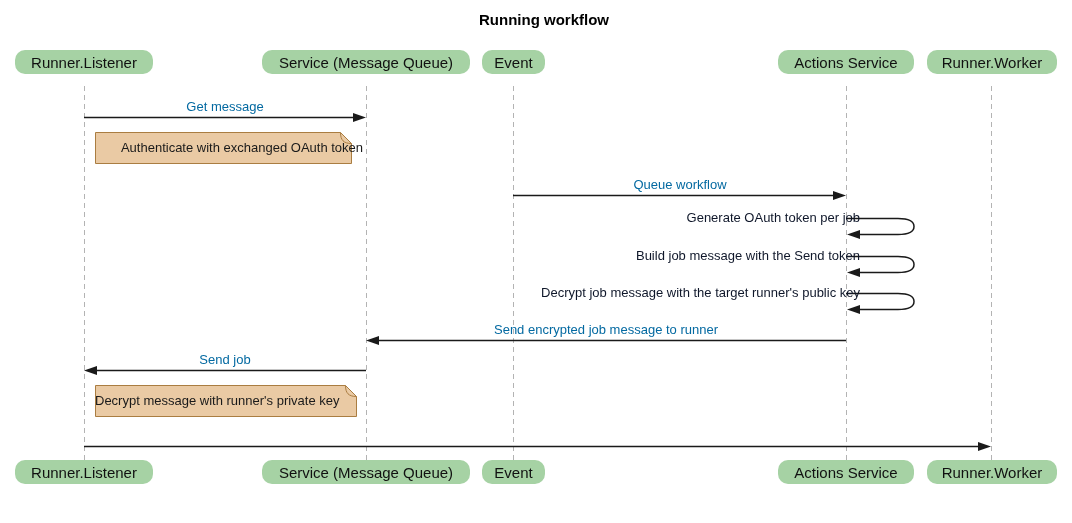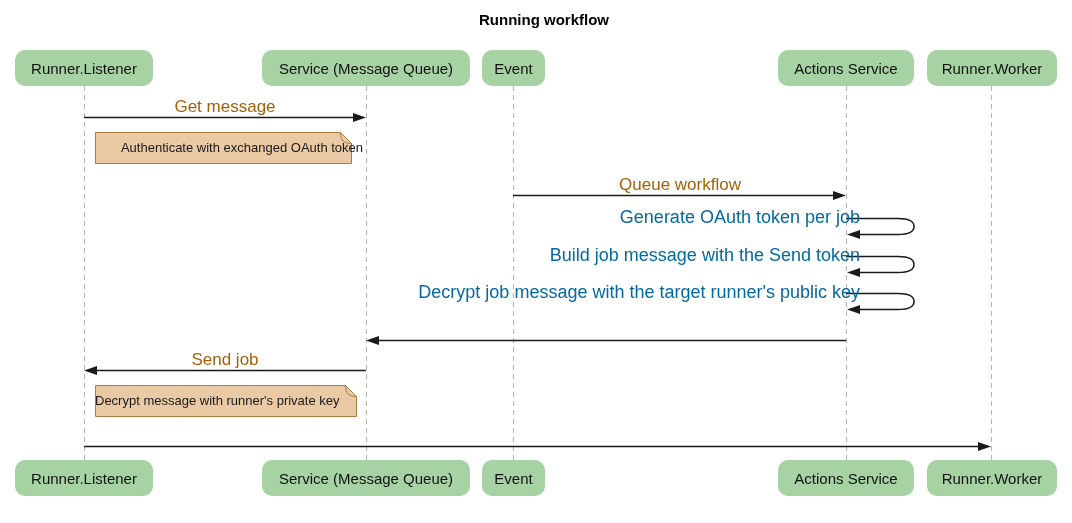--- a/index.html
+++ b/index.html
@@ -6,33 +6,33 @@
   .stage {
     position:relative; width:1072px; height:523px; background:#ffffff;
     font-family:Liberation Sans, sans-serif; color:#111; overflow:hidden;padding-left:16px;
   }
   .title {
     position:absolute; left:0; top:11px; width:100%;
     text-align:center; font-size:15px; font-weight:bold; color:#000;
   }
   .layer { position:absolute; left:0; top:0; width:1072px; height:523px; }
   .pbox {
-    position:absolute; height:36px;
+    position:absolute; height:24px;
     background:var(--participant-fill,#a6d2a4);
     border-radius:10px;
     display:flex; align-items:center; justify-content:center;
     font-size:15px; color:#111; white-space:nowrap;
   }
   .mlabel {
     position:absolute; transform:translateX(-50%);
-    font-size:17px; line-height:15px; white-space:nowrap; color:#a16207;
+    font-size:13px; line-height:15px; white-space:nowrap; color:#0369a1;
   }
   .slabel {
     position:absolute; right:228px;
-    font-size:18px; line-height:15px; white-space:nowrap; color:#0369a1;
+    font-size:13px; line-height:15px; white-space:nowrap; color:#0f172a;
     text-align:right;
   }
   .nlabel {
     position:absolute; height:32px; line-height:32px;
     text-align:center; font-size:13px; color:#1a1a1a; white-space:nowrap;
   }
   .lifeline { stroke:var(--lifeline,#b3b3b3); stroke-width:1; stroke-dasharray:5 4; fill:none; }
   .arrow    { stroke:var(--arrow,#1a1a1a); stroke-width:1.5; fill:none; }
   .ahead    { fill:var(--arrow,#1a1a1a); stroke:none; }
   .notebody { fill:var(--note-fill,#eacaa4); stroke:var(--note-border,#aa7d41); stroke-width:1; }
@@ -100,20 +100,21 @@
   <div class="pbox" style="left:262px;top:50px;width:208px">Service (Message Queue)</div>
   <div class="pbox" style="left:482px;top:50px;width:63px">Event</div>
   <div class="pbox" style="left:778px;top:50px;width:136px">Actions Service</div>
   <div class="pbox" style="left:927px;top:50px;width:130px">Runner.Worker</div>
 
   <div class="mlabel" style="left:225px;top:99px">Get message</div>
   <div class="mlabel" style="left:680px;top:177px">Queue workflow</div>
   <div class="slabel" style="top:210px">Generate OAuth token per job</div>
   <div class="slabel" style="top:248px">Build job message with the Send token</div>
   <div class="slabel" style="top:285px">Decrypt job message with the target runner's public key</div>
+  <div class="mlabel" style="left:606px;top:322px">Send encrypted job message to runner</div>
   <div class="mlabel" style="left:225px;top:352px">Send job</div>
 
   <div class="nlabel" style="left:95px;top:132px;width:294px">Authenticate with exchanged OAuth token</div>
   <div class="nlabel" style="left:95px;top:385px;width:231px">Decrypt message with runner's private key</div>
 
   <div class="pbox" style="left:15px;top:460px;width:138px">Runner.Listener</div>
   <div class="pbox" style="left:262px;top:460px;width:208px">Service (Message Queue)</div>
   <div class="pbox" style="left:482px;top:460px;width:63px">Event</div>
   <div class="pbox" style="left:778px;top:460px;width:136px">Actions Service</div>
   <div class="pbox" style="left:927px;top:460px;width:130px">Runner.Worker</div>

